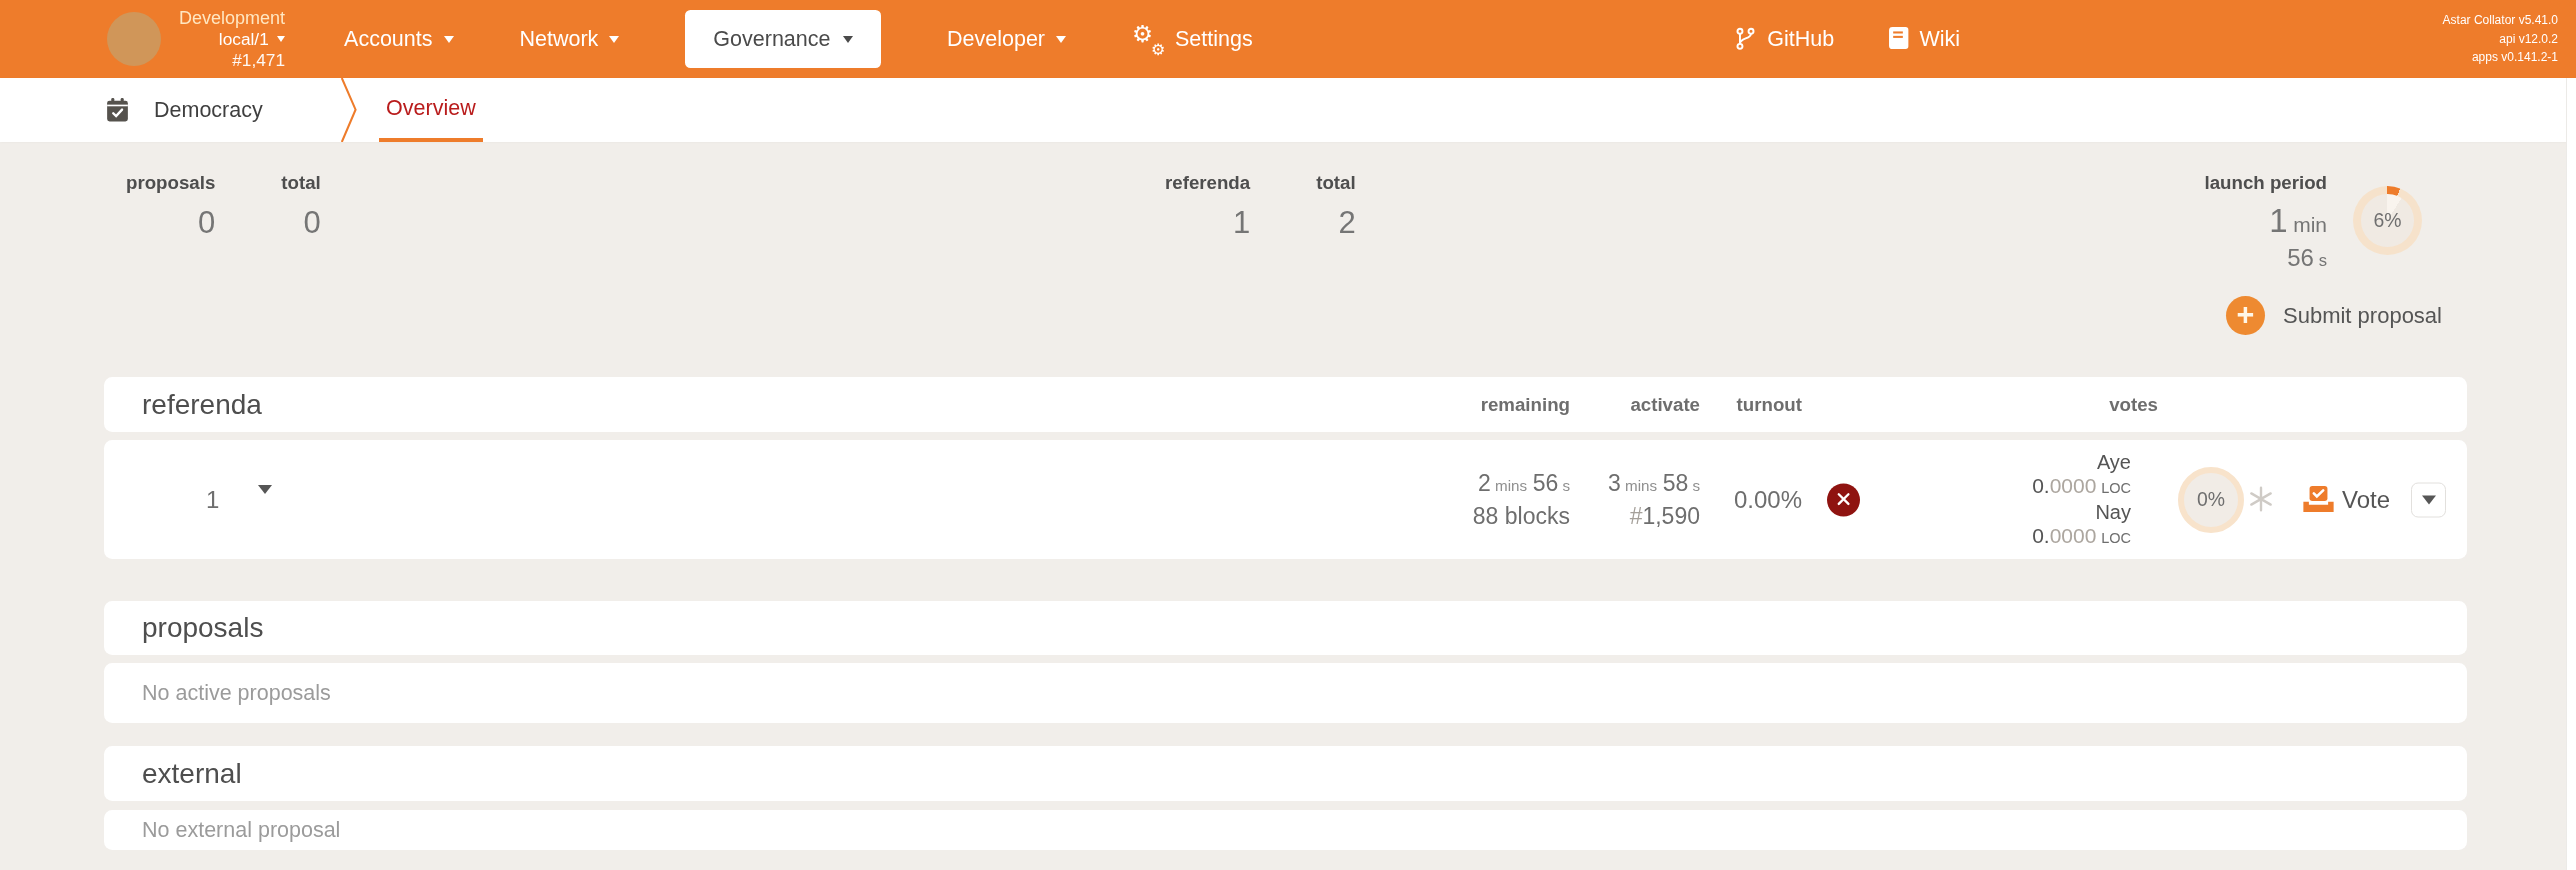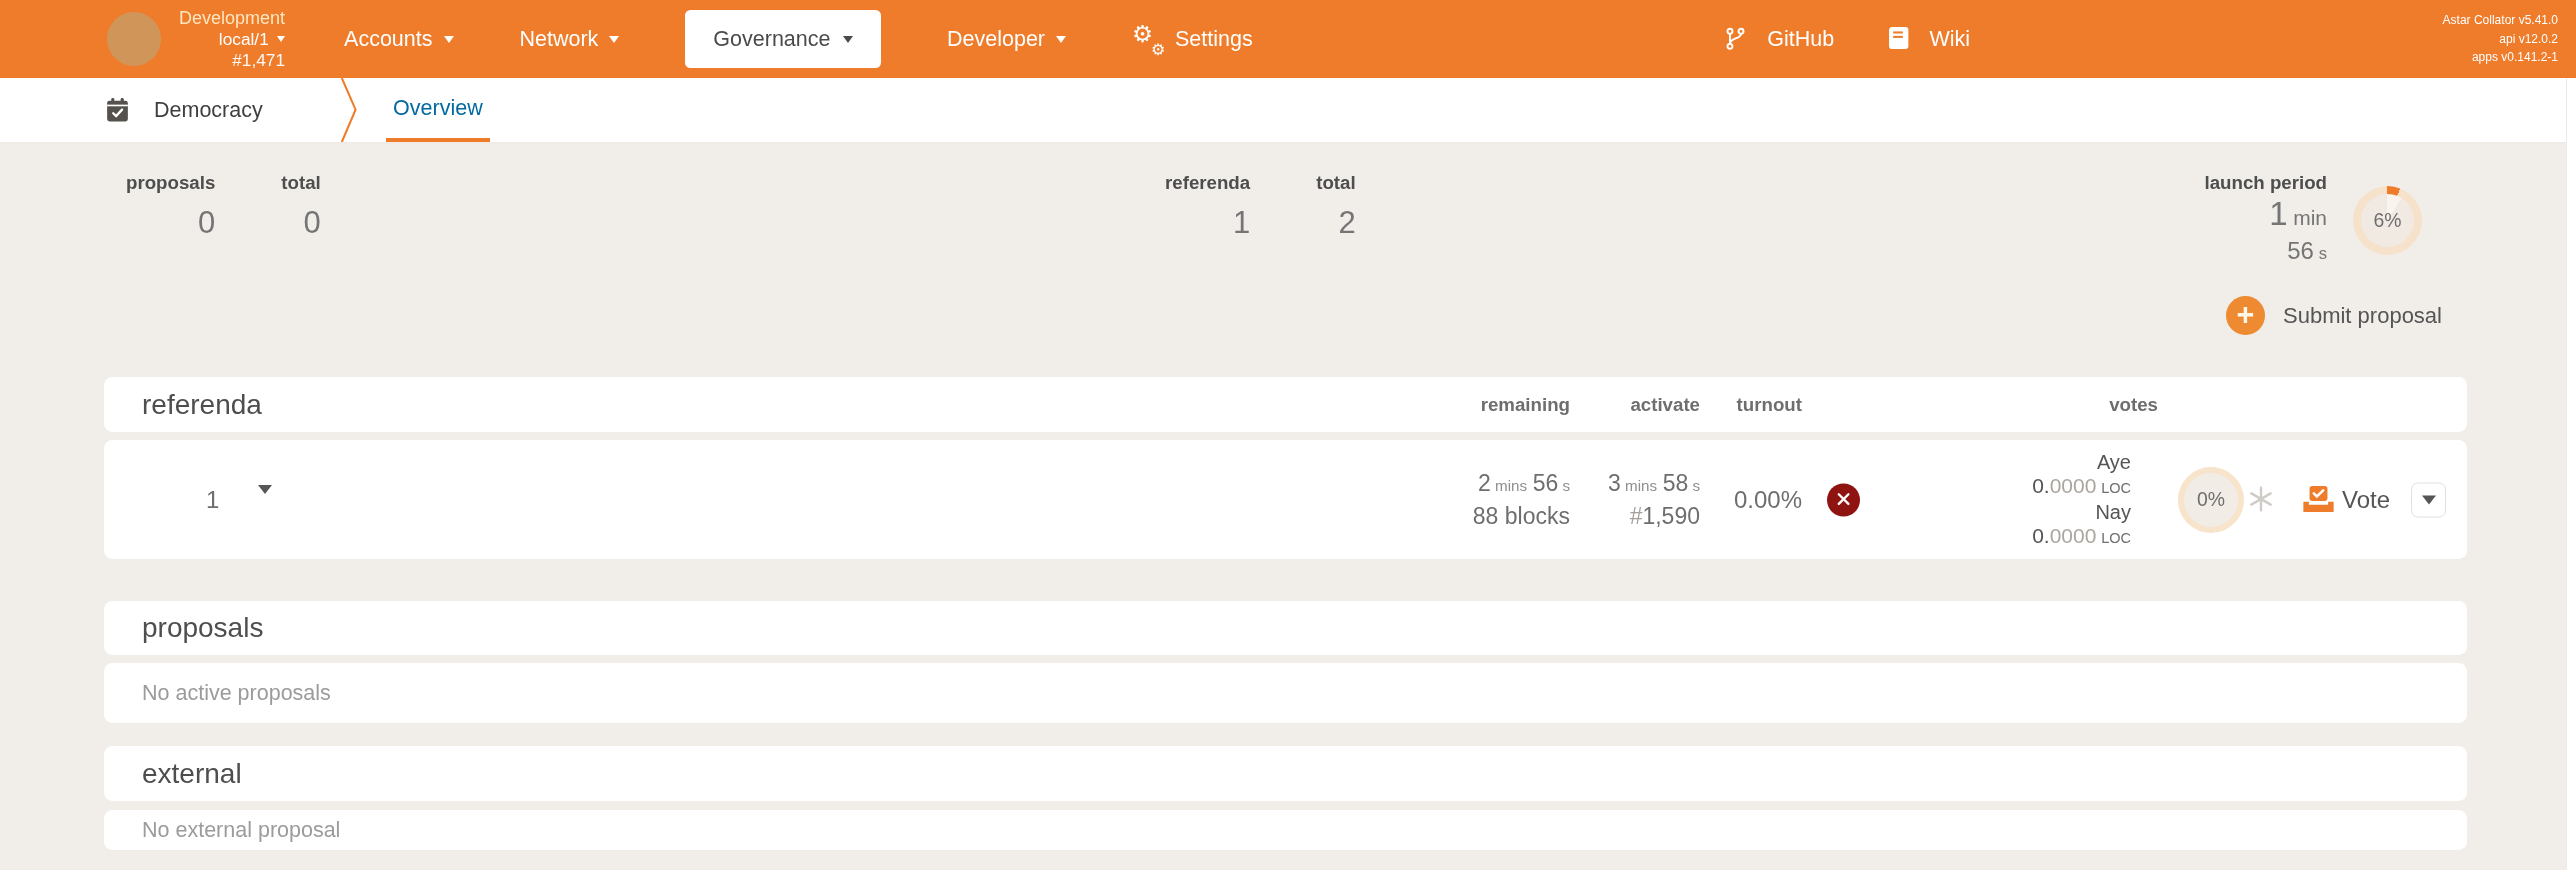--- a/index.html
+++ b/index.html
@@ -32,49 +32,49 @@
   .nav-item { display:flex; align-items:center; gap:11px; font-size:21.5px; cursor:pointer; white-space:nowrap; }
   .nav-pill {
     background:#fff; color:#4a4a4a; height:58px; padding:0 28px;
     border-radius:5.5px; display:flex; align-items:center; gap:12.5px; font-size:21.5px; cursor:pointer;
   }
   .gears { position:relative; width:32px; height:29px; }
   .gears .g1 { position:absolute; left:0; top:-4.2px; font-size:23.5px; }
   .gears .g2 { position:absolute; right:-1.4px; bottom:-5.5px; font-size:16px; }
 
   .ext-links { display:flex; align-items:center; gap:55px; margin-left:auto; }
-  .ext-link { display:flex; align-items:center; gap:21px; font-size:21.5px; cursor:pointer; white-space:nowrap; }
+  .ext-link { display:flex; align-items:center; gap:11px; font-size:21.5px; cursor:pointer; white-space:nowrap; }
   .version { margin-left:auto; margin-right:18px; text-align:right; font-size:12px; line-height:18.7px; color:#fff; white-space:nowrap; }
 
   
   .tabsrow {
     position:absolute; top:78px; left:0; right:0; height:64px; background:#fff;
     display:flex; align-items:center; box-shadow:0 1.4px 2.8px rgba(0,0,0,.04);
   }
   .crumb { margin-left:107px; display:flex; align-items:center; gap:26px; font-size:21.5px; color:#3f3f3f; }
   .chevron-sep { margin-left:76px; }
   .tab {
-    margin-left:28px; height:100%; display:flex; align-items:center; padding:12px 7px;
-    font-size:21.5px; color:#0369a1; border-bottom:4.8px solid #ee7c2b; cursor:pointer;
+    margin-left:21px; height:100%; display:flex; align-items:center; padding:12px 7px;
+    font-size:21.5px; color:#b91c1c; border-bottom:4.8px solid #ee7c2b; cursor:pointer;
   }
 
   
   .scroll-strip { position:absolute; top:78px; right:0; width:10.4px; bottom:0; background:#fff; border-left:0.7px solid #eceae7; }
 
   
   .sum-group { position:absolute; top:172px; display:flex; gap:66px; }
   .sum-left { left:126px; }
   .sum-mid { left:1165px; }
   .sum-item { display:flex; flex-direction:column; align-items:flex-end; }
   .sum-label { font-size:18.7px; font-weight:bold; color:#4e4e4e; }
   .sum-value { font-size:31px; color:#757575; margin-top:11px; }
 
   .sum-launch { position:absolute; top:172px; right:154px; display:flex; align-items:flex-start; gap:26px; }
   .launch-text { display:flex; flex-direction:column; align-items:flex-end; }
-  .launch-main { margin-top:1px; color:#757575; }
+  .launch-main { margin-top:8px; color:#757575; }
   .launch-main .n { font-size:33px; }
   .launch-main .u { font-size:21px; margin-left:5.5px; }
   .launch-sub { margin-top:4.2px; color:#757575; }
   .launch-sub .n { font-size:24px; }
   .launch-sub .u { font-size:16.6px; margin-left:4.8px; }
   .donut {
     width:69px; height:69px; border-radius:50%; margin-top:14px;
     background:conic-gradient(#ee7c2b 0deg 21.6deg, #f6e2cb 21.6deg 360deg);
     display:flex; align-items:center; justify-content:center;
   }

